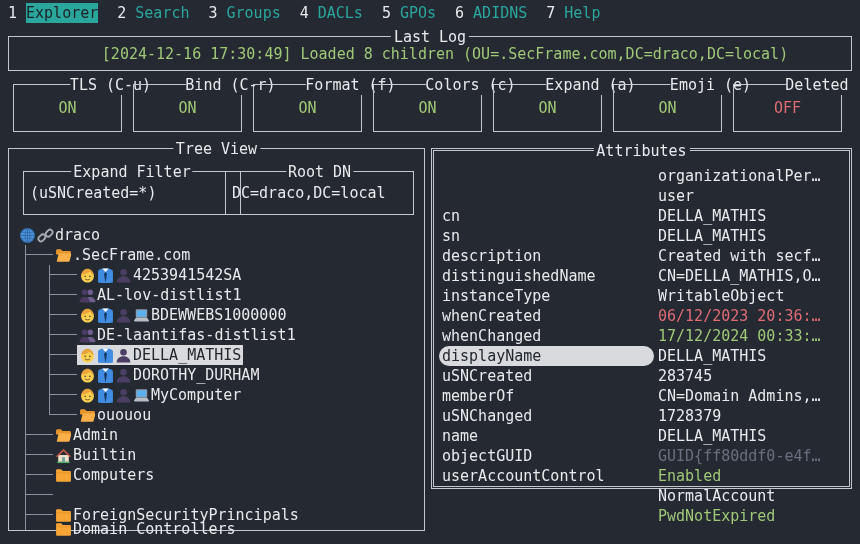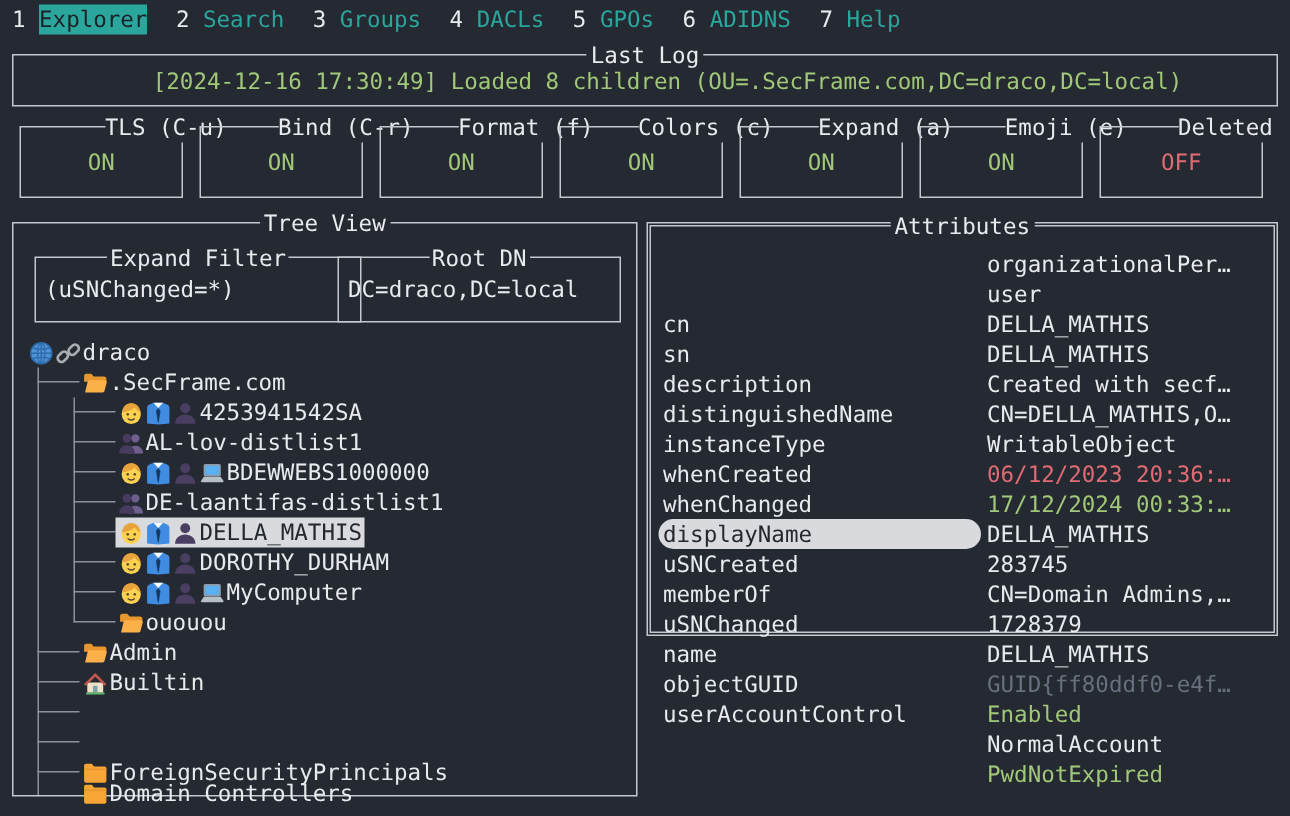--- a/index.html
+++ b/index.html
@@ -32,21 +32,21 @@
   
   .toggle{position:absolute;top:84px;width:109px;height:48px;border:1px solid var(--border);}
   .toggle .t-title{position:absolute;top:-10px;left:50%;transform:translateX(-50%);
     background:var(--bg);white-space:nowrap;max-width:106px;overflow:hidden;margin-left:43px;}
   .toggle .t-value{text-align:center;margin-top:13px;}
   .toggle .t-value.on{color:var(--green);}
   .toggle .t-value.off{color:var(--red);}
 
   
   #treepanel{left:8px;top:148px;width:417px;height:383px;}
-  #attrpanel{left:431px;top:148px;width:421px;height:276px;}
+  #attrpanel{left:431px;top:148px;width:421px;height:341px;}
 
   .subbox{position:absolute;border:1px solid var(--border);height:44px;top:22px;
     display:flex;align-items:center;}
   .subbox .sb-title{position:absolute;top:-10px;left:50%;transform:translateX(-50%);
     background:var(--bg);padding:0 2px;white-space:nowrap;}
   .subbox .sb-value{padding-left:6px;white-space:nowrap;overflow:hidden;}
   #expandfilter{left:14px;width:218px;}
   #rootdn{left:216px;width:189px;}
 
   .tline{position:absolute;background:var(--line);}
@@ -135,21 +135,21 @@
       <div class="toggle" style="left: 733px;">
         <span class="t-title">Deleted (…</span>
         <div class="t-value off">OFF</div>
       </div>
     </div>
 
   <div id="treepanel" class="panel">
     <span class="panel-title">Tree View</span>
     <div id="expandfilter" class="subbox">
       <span class="sb-title">Expand Filter</span>
-      <span class="sb-value">(uSNChanged=*)</span>
+      <span class="sb-value">(uSNCreated=*)</span>
     </div>
     <div id="rootdn" class="subbox">
       <span class="sb-title">Root DN</span>
       <span class="sb-value">DC=draco,DC=local</span>
     </div>
   <div class="tline" style="left: 16px; top: 96px; width: 1px; height: 285px;"></div>
       <div class="tline" style="left: 40px; top: 116px; width: 1px; height: 150px;"></div>
       <div class="tline" style="left: 16px; top: 105px; width: 28px; height: 1px;"></div>
       <div class="tline" style="left: 40px; top: 125px; width: 28px; height: 1px;"></div>
       <div class="tline" style="left: 40px; top: 145px; width: 28px; height: 1px;"></div>
@@ -405,20 +405,31 @@
             <svg viewBox="0 0 16 16">
               <path d="M3 7.5h10V14H3z" fill="#efe0c8"></path>
               <path d="M.9 8.6 8 1.6l7.1 7-1.2 1L8 3.9 2.1 9.6z" fill="#c0574d"></path>
               <rect x="6.6" y="9.6" width="2.8" height="4.4" fill="#74a3a8"></rect>
               <rect x="2.2" y="13.8" width="11.6" height="1.3" fill="#58b368"></rect>
             </svg>
           </span>
           <span>Builtin</span>
         </span>
       </div>
+      <div class="tree-row" style="top: 316px; left: 44px;">
+        <span class="content">
+          <span class="icon">
+            <svg viewBox="0 0 16 16">
+              <path d="M1 3.3c0-.7.5-1.2 1.2-1.2h3.6l1.5 1.7h6.5c.7 0 1.2.5 1.2 1.2v7.7c0 .7-.5 1.2-1.2 1.2H2.2c-.7 0-1.2-.5-1.2-1.2z" fill="#f7a636"></path>
+              <path d="M1 5h14v1H1z" fill="#e8962e"></path>
+            </svg>
+          </span>
+          <span>Computers</span>
+        </span>
+      </div>
       <div class="tree-row" style="top: 336px; left: 44px; margin-top: 34px;">
         <span class="content">
           <span class="icon">
             <svg viewBox="0 0 16 16">
               <path d="M1 3.3c0-.7.5-1.2 1.2-1.2h3.6l1.5 1.7h6.5c.7 0 1.2.5 1.2 1.2v7.7c0 .7-.5 1.2-1.2 1.2H2.2c-.7 0-1.2-.5-1.2-1.2z" fill="#f7a636"></path>
               <path d="M1 5h14v1H1z" fill="#e8962e"></path>
             </svg>
           </span>
           <span>Domain Controllers</span>
         </span>

